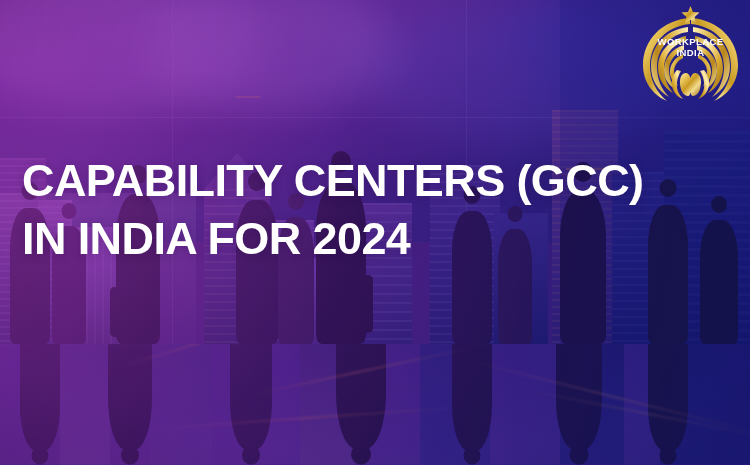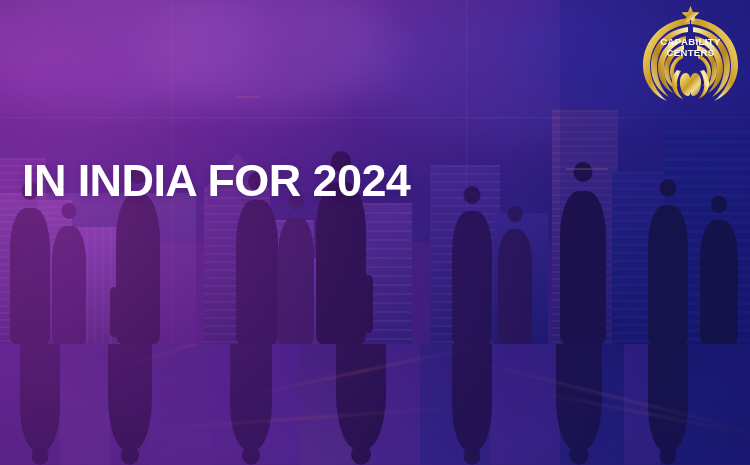--- a/index.html
+++ b/index.html
@@ -287,20 +287,21 @@
     <div style="position:absolute;left:566px;top:168px;width:42px;height:2px;background:rgba(255,150,100,.45);"></div>
     <div style="position:absolute;left:236px;top:96px;width:24px;height:2px;background:rgba(255,170,110,.30);"></div>
   </div>
 
   <div class="tint-a"></div>
   <div class="tint-b"></div>
   <div class="tint-c"></div>
   <div class="vignette"></div>
 
   <div class="headline">
+    <span class="ln">CAPABILITY CENTERS (GCC)</span>
     <span class="ln">IN INDIA FOR 2024</span>
   </div>
 
   <div class="badge">
     <svg viewBox="0 0 119 119" xmlns="http://www.w3.org/2000/svg" aria-hidden="true">
       <defs>
         <linearGradient id="gold" x1="0" y1="0" x2="1" y2="1">
           <stop offset="0%" stop-color="#fff0ad"></stop>
           <stop offset="22%" stop-color="#e9c65c"></stop>
           <stop offset="46%" stop-color="#c99a23"></stop>
@@ -342,18 +343,18 @@
       </g>
 
       <g>
         <path d="M46 70 C40 76 39 86 44 93 C46 96 49 98 52 99 C47 94 45 88 46 82 C46.5 78 48 74 50 71 Z" fill="url(#gold3)"></path>
         <path d="M73 70 C79 76 80 86 75 93 C73 96 70 98 67 99 C72 94 74 88 73 82 C72.5 78 71 74 69 71 Z" fill="url(#gold3)"></path>
         <path d="M52 74 C55 72 58 73 59.5 78 C61 73 64 72 67 74 C70 76 71 82 69 89 C68 93 65 96 62 96 C60.5 96 59.8 94 59.5 92 C59.2 94 58.5 96 57 96 C54 96 51 93 50 89 C48 82 49 76 52 74 Z" fill="url(#gold)"></path>
       </g>
     </svg>
 
     <div class="badge-txt">
-      <span class="t1">CAPABILITY</span>
-      <span class="t2">CENTERS</span>
+      <span class="t1">WORKPLACE</span>
+      <span class="t2">INDIA</span>
     </div>
   </div>
 
 </div>
 
 </body></html>

